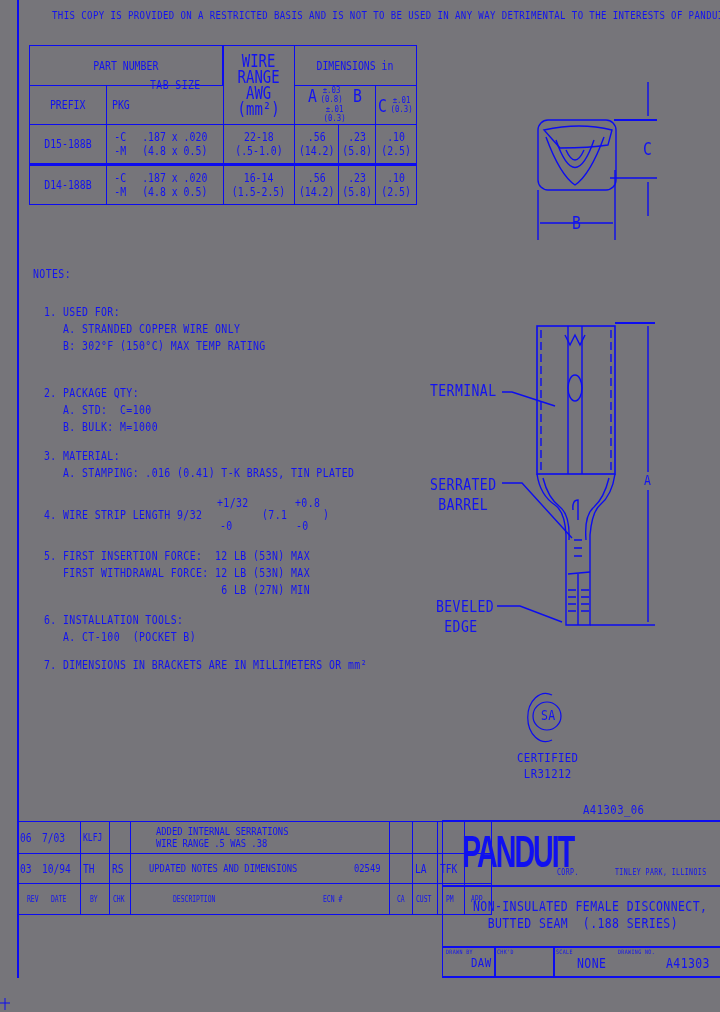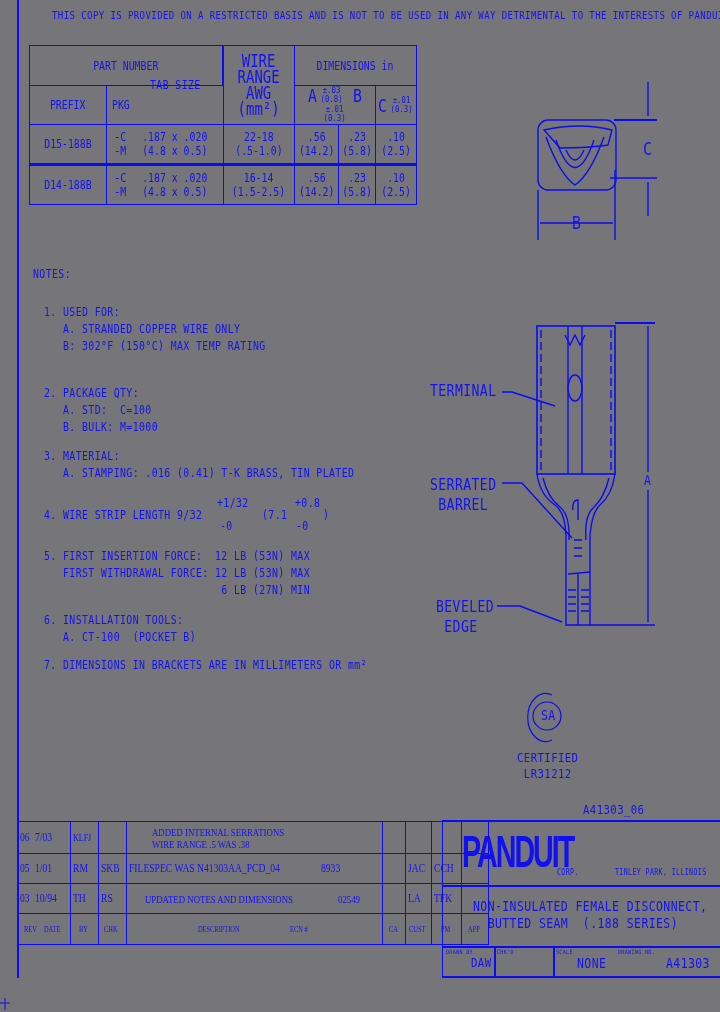--- a/index.html
+++ b/index.html
@@ -11,21 +11,21 @@
   .frame-left { position:absolute; left:17px; top:0; width:2px; height:978px; background:#0c0cf0; }
   .disclaimer { left:52px; top:9px; font-size:11px; }
   
   table.spec { position:absolute; left:29px; top:45px; border-collapse:collapse; }
   table.spec td { border:1.5px solid #0c0cf0; padding:0; text-align:center; vertical-align:middle; font-size:12px; line-height:14px; color:#1212f2; }
   .cell-inner { display:inline-block; transform:scaleX(0.82); white-space:pre; }
   .small { font-size:9px; line-height:9px; }
   svg { position:absolute; left:0; top:0; }
   
   table.rev { position:absolute; left:17px; top:821px; border-collapse:collapse; }
-  table.rev td { border:1.5px solid #0c0cf0; padding:0 2px; font-size:12px; color:#1212f2; white-space:pre; vertical-align:middle;font-family:Liberation Serif, serif; }
+  table.rev td { border:1.5px solid #0c0cf0; padding:0 2px; font-size:12px; color:#1212f2; white-space:pre; vertical-align:middle; }
   table.rev .hdr td { font-size:8px; height:30px; text-align:center; }
   .sq { display:inline-block; transform:scaleX(0.8); transform-origin:left center; }
   .title-block { position:absolute; left:442px; top:821px; width:278px; height:157px; border-left:1.5px solid #0c0cf0; }
   .tb-line { position:absolute; height:2px; background:#0c0cf0; }
   .tb-vline { position:absolute; width:2px; background:#0c0cf0; }
   .logo { position:absolute; left:462px; top:830px; font-size:44px; font-weight:bold; line-height:44px; letter-spacing:-3px; color:#1010f0; transform:scaleX(0.65); transform-origin:left top; font-family:"Liberation Sans Narrow","Liberation Sans",sans-serif; }
 </style>
 </head>
 <body>
 
@@ -183,30 +183,20 @@
     <td style="width:17px;font-size:10px"><span class="sq">KLFJ</span></td>
     <td style="width:16px"><span class="sq"></span></td>
     <td style="width:228px;font-size:11px;line-height:12px;padding-left:25px"><span class="sq">ADDED INTERNAL SERRATIONS
 WIRE RANGE .5 WAS .38</span></td>
     <td style="width:18px"><span class="sq"></span></td>
     <td style="width:20px"><span class="sq"></span></td>
     <td style="width:20px"><span class="sq"></span></td>
     <td style="width:22px"><span class="sq"></span></td>
   </tr>
   <tr style="height:30px">
-    <td><span class="sq">05</span> <span class="sq">1/01</span></td>
-    <td><span class="sq">RM</span></td>
-    <td><span class="sq">SKB</span></td>
-    <td><span class="sq">FILESPEC WAS N41303AA_PCD_04</span> <span class="sq">8933</span></td>
-    <td></td>
-    <td><span class="sq">JAC</span></td>
-    <td><span class="sq">CCH</span></td>
-    <td></td>
-  </tr>
-  <tr style="height:30px">
     <td><span class="sq">03</span> <span class="sq">10/94</span></td>
     <td><span class="sq">TH</span></td>
     <td><span class="sq">RS</span></td>
     <td style="padding-left:18px;font-size:11px"><span class="sq">UPDATED NOTES AND DIMENSIONS</span>   <span class="sq">02549</span></td>
     <td></td>
     <td><span class="sq">LA</span></td>
     <td><span class="sq">TFK</span></td>
     <td></td>
   </tr>
   <tr class="hdr">

